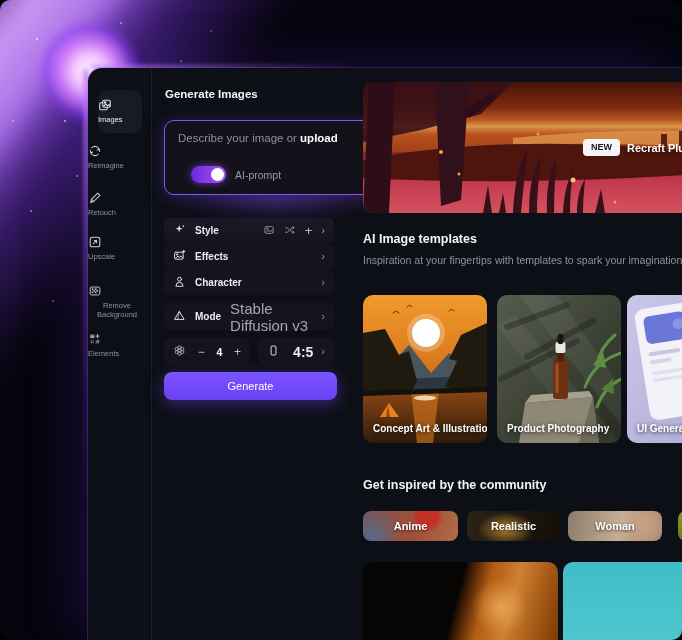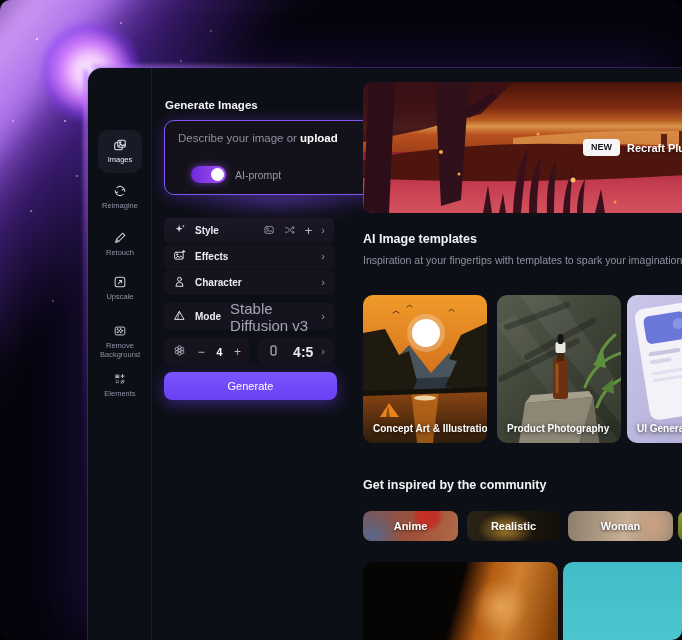--- a/index.html
+++ b/index.html
@@ -29,27 +29,27 @@
     30px 210px 0 rgba(255,255,255,.5),96px 255px 0 rgba(255,255,255,.4),
     180px 60px 0 rgba(255,255,255,.4),12px 120px 0 rgba(255,255,255,.45),
     52px 300px 0 rgba(230,200,255,.4),150px 160px 0 rgba(255,255,255,.3),
     210px 30px 0 rgba(255,255,255,.3),76px 175px 0 rgba(255,255,255,.5);}
   
   .window{position:absolute;left:88px;top:68px;width:594px;height:572px;overflow:hidden;
     background:#0d0f16;border-radius:14px 0 0 0;
     box-shadow:0 0 0 1px rgba(128,86,235,.30), -18px -8px 50px rgba(110,55,240,.18);}
   
   .sidebar{position:absolute;left:0;top:0;width:64px;height:100%;border-right:1px solid #1b1e2a;}
-  .side-item{position:absolute;left:0;width:64px;display:flex;flex-direction:column;align-items:center;gap:3px;cursor:pointer;margin-top:40px;}
+  .side-item{position:absolute;left:0;width:64px;display:flex;flex-direction:column;align-items:flex-start;gap:3px;cursor:pointer;}
   .side-item .slabel{font-size:7.5px;color:#8e93a3;text-align:center;line-height:1.25;max-width:58px;}
   .side-item.active{left:10px;width:44px;height:43px;background:#171b26;border-radius:10px;justify-content:center;}
   .side-item.active .slabel{color:#eceef4;}
   .sicon svg{display:block;}
   
-  .panel-title{position:absolute;left:77px;top:31px;font-size:11.5px;font-weight:bold;color:#f3f4f8;}
+  .panel-title{position:absolute;left:77px;top:20px;font-size:11.5px;font-weight:bold;color:#f3f4f8;}
   .prompt-glow{position:absolute;left:86px;top:118px;width:206px;height:26px;filter:blur(9px);
     background:radial-gradient(ellipse closest-side,rgba(136,80,255,.55),transparent);}
   .prompt-box{position:absolute;left:76px;top:52px;width:226px;height:75px;background:#131119;
     border:1.5px solid #8457f0;border-radius:10px;box-shadow:0 2px 16px rgba(118,62,240,.35);cursor:text;}
   .prompt-text{padding:11px 13px 0;font-size:11.5px;color:#8a8fa0;}
   .prompt-text .upload{color:#ffffff;font-weight:600;cursor:pointer;}
   .toggle-row{position:absolute;left:26px;bottom:11px;display:flex;align-items:center;gap:9px;}
   .toggle{position:relative;width:35px;height:17px;border-radius:9px;cursor:pointer;
     background:linear-gradient(90deg,#6d28d9,#a855f7);box-shadow:0 0 8px rgba(150,80,255,.6);}
   .knob{position:absolute;right:2px;top:2px;width:13px;height:13px;border-radius:50%;background:#fff;}
@@ -91,21 +91,21 @@
   .chip{position:absolute;top:443px;height:30px;border-radius:8px;overflow:hidden;display:flex;align-items:center;
     justify-content:center;cursor:pointer;}
   .chip-label{font-size:11px;color:#fff;font-weight:600;text-shadow:0 1px 3px rgba(0,0,0,.7);}
   .chip-anime{left:0;width:95px;
     background:radial-gradient(circle 16px at 68% 18%,#c23028 60%,transparent),
     radial-gradient(circle 28px at 10% 85%,#59688a,transparent),
     linear-gradient(110deg,#77565a,#a05038 55%,#b06c4a);}
   .chip-realistic{left:104px;width:93px;
     background:radial-gradient(ellipse 38px 22px at 42% 60%,#b58530,transparent 75%),
     linear-gradient(100deg,#2b2317,#120e07);}
-  .chip-woman{left:205px;width:105px;
+  .chip-woman{left:205px;width:94px;
     background:radial-gradient(circle 26px at 82% 45%,#cba183,transparent),
     linear-gradient(100deg,#8c7c6b,#c6af94 55%,#97836f);}
   .chip-green{left:315px;width:34px;background:linear-gradient(#8a9a30,#69781f);}
   .gallery-img{position:absolute;top:494px;height:150px;border-radius:10px;overflow:hidden;cursor:pointer;}
   .g1{left:0;width:195px;
     background:radial-gradient(circle 40px at 70% 30%,rgba(255,200,120,.55),transparent 70%),
     linear-gradient(105deg,#070503 44%,#3c1a05 47%,#b35c12 56%,#cf8030 68%,#8a4408 88%,#5e2c05);}
   .g2{left:200px;width:140px;
     background:radial-gradient(ellipse 58px 26px at 25% 103%,#ffffff,transparent 65%),
     radial-gradient(ellipse 70px 28px at 85% 106%,#eefbfb,transparent 65%),

